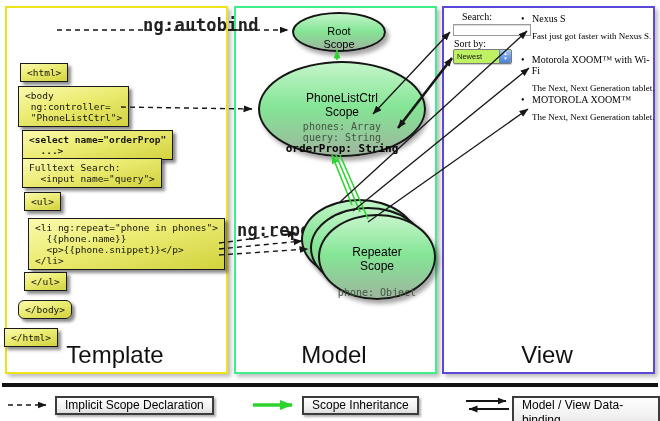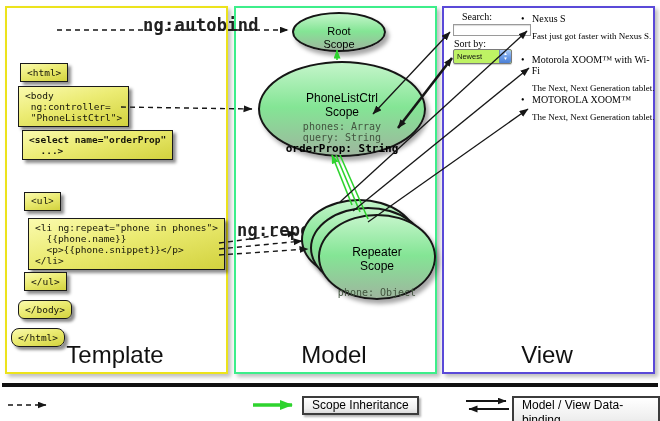--- a/index.html
+++ b/index.html
@@ -89,28 +89,30 @@
   <div class="col-label" style="left:65px;">Template</div>
   <div class="col-label" style="left:284px;">Model</div>
   <div class="col-label" style="left:497px;">View</div>
 
   <div class="code-box" style="left:20px;top:19px;margin-top:44px;">&lt;html&gt;</div>
   <div class="code-box" style="left:18px;top:86px;">&lt;body
  ng:controller=
  "PhoneListCtrl"&gt;</div>
   <div class="code-box bold" style="left:22px;top:130px;">&lt;select name="orderProp"
   ...&gt;</div>
-  <div class="code-box" style="left:24px;top:192px;font-family:Liberation Mono, monospace;">&lt;ul&gt;</div>
+  <div class="code-box" style="left:22px;top:158px;">Fulltext Search:
+  &lt;input name="query"&gt;</div>
+  <div class="code-box" style="left:24px;top:192px;">&lt;ul&gt;</div>
   <div class="code-box" style="left:28px;top:218px;">&lt;li ng:repeat="phone in phones"&gt;
   {{phone.name}}
   &lt;p&gt;{{phone.snippet}}&lt;/p&gt;
 &lt;/li&gt;</div>
   <div class="code-box" style="left:24px;top:272px;">&lt;/ul&gt;</div>
   <div class="code-box" style="left:18px;top:300px;border-radius:6px;">&lt;/body&gt;</div>
-  <div class="code-box" style="left:11px;top:328px;border-radius:8px;">&lt;/html&gt;</div>
+  <div class="code-box" style="left:4px;top:328px;">&lt;/html&gt;</div>
 
   <div class="dir-label" style="left:143px;top:15px;">ng:autobind</div>
   <div class="dir-label" style="left:237px;top:220px;">ng:repeat</div>
 
   <div class="scope" id="root-scope">
     <div class="scope-title">Root
 Scope</div>
   </div>
 
   <div class="scope" id="phonelist-scope">
@@ -155,20 +157,21 @@
     <div class="desc">The Next, Next Generation tablet.</div>
   </div>
   <div class="view-item serif" id="view-item-2">
     <div class="t-row">
         <span class="bullet">•</span>
       <span>MOTOROLA XOOM™</span>
       </div>
     <div class="desc">The Next, Next Generation tablet.</div>
   </div>
 
+  <div class="legend-box" id="legend-implicit">Implicit Scope Declaration</div>
   <div class="legend-box" id="legend-inherit">Scope Inheritance</div>
   <div class="legend-box" id="legend-binding">Model / View Data-binding</div>
 
   <svg id="arrows" width="660" height="421">
     <defs>
       <marker id="mB" markerUnits="userSpaceOnUse" markerWidth="10" markerHeight="8" refX="8.5" refY="3.5" orient="auto-start-reverse">
         <path d="M0,0 L9,3.5 L0,7 z" fill="#161616"></path>
       </marker>
       <marker id="mG" markerUnits="userSpaceOnUse" markerWidth="10" markerHeight="8" refX="8.5" refY="3.5" orient="auto-start-reverse">
         <path d="M0,0 L9,3.5 L0,7 z" fill="#2ed32e"></path>

